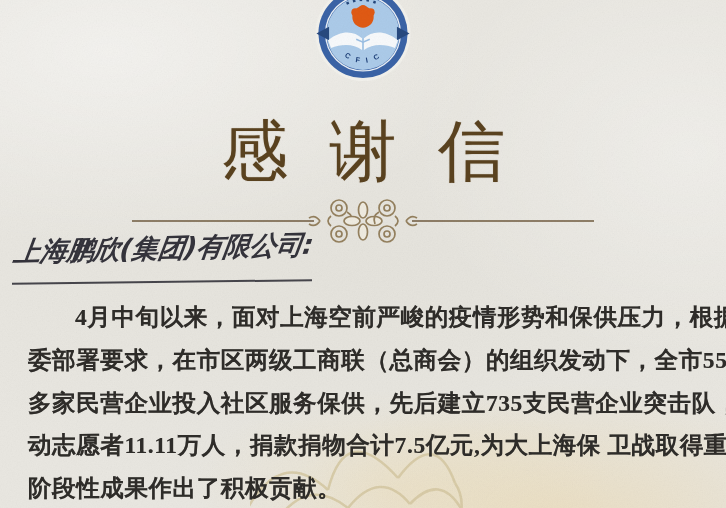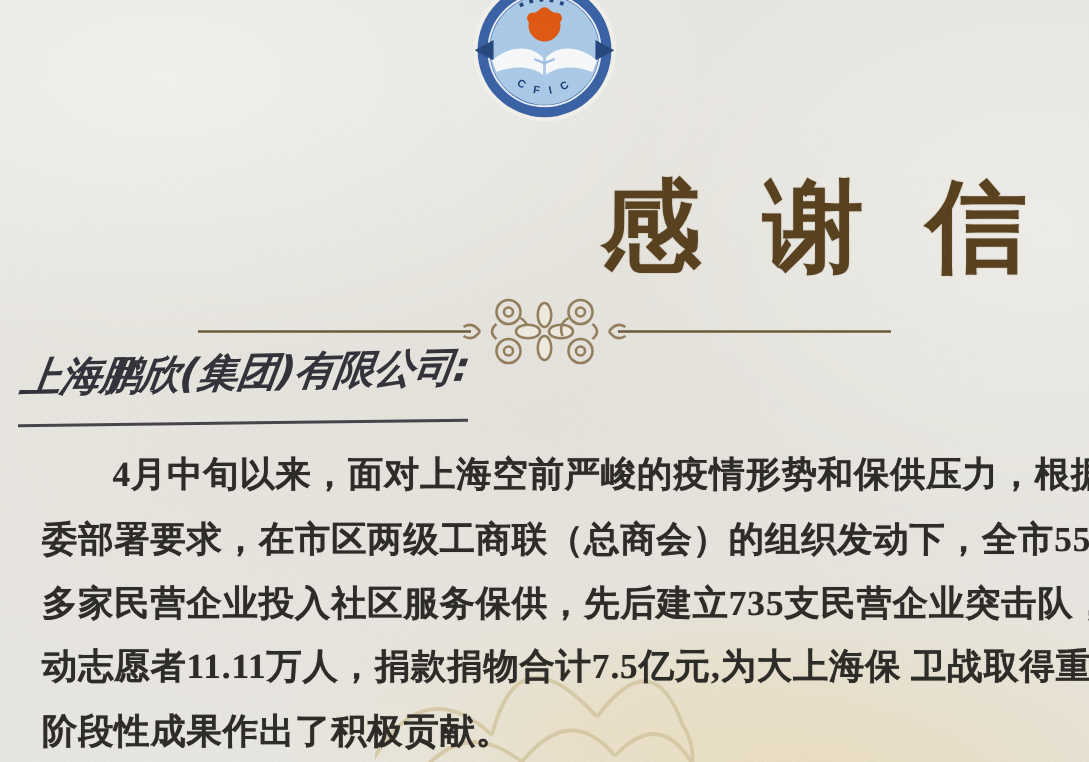--- a/index.html
+++ b/index.html
@@ -14,22 +14,22 @@
       radial-gradient(ellipse 420px 200px at 78% 103%, rgba(235,214,166,.50), rgba(235,214,166,0) 70%),
       radial-gradient(ellipse 300px 140px at 55% 96%, rgba(238,223,186,.40), rgba(238,223,186,0) 70%),
       radial-gradient(ellipse 500px 260px at 15% 10%, rgba(255,255,255,.45), rgba(255,255,255,0) 75%),
       radial-gradient(ellipse 400px 300px at 95% 30%, rgba(255,255,255,.30), rgba(255,255,255,0) 70%),
       radial-gradient(ellipse 600px 300px at 50% 55%, rgba(222,220,212,.35), rgba(222,220,212,0) 80%);
   }
   .grain{position:absolute;inset:0;width:100%;height:100%;opacity:.07;mix-blend-mode:multiply;pointer-events:none;}
   .watermark{position:absolute;left:250px;top:438px;width:340px;height:70px;pointer-events:none;}
   .logo{position:absolute;left:50%;transform:translateX(-50%);top:-15px;width:97px;height:97px;}
   .title{
-    position:absolute;top:106px;left:0;width:100%;text-align:right;margin:0;
-    font-size:67px;font-weight:bold;color:var(--title,#5a421f);
+    position:absolute;top:106px;left:0;width:100%;text-align:center;margin:0;
+    font-size:67px;font-weight:normal;color:var(--title,#5a421f);
     letter-spacing:0.62em;text-indent:0.62em; 
     text-shadow:0 0 1px rgba(90,66,31,.4);
   }
   .divider{position:absolute;top:194px;left:50%;transform:translateX(-50%);width:470px;height:52px;}
   .salutation{
     position:absolute;top:234px;left:14px;width:330px;
     font-family:"DejaVu Sans",sans-serif;font-style:italic;font-weight:600;
     font-size:27px;letter-spacing:-0.5px;color:var(--ink-hand,#34333b);
     transform:rotate(-1.4deg) skewX(-9deg);transform-origin:left center;
   }

